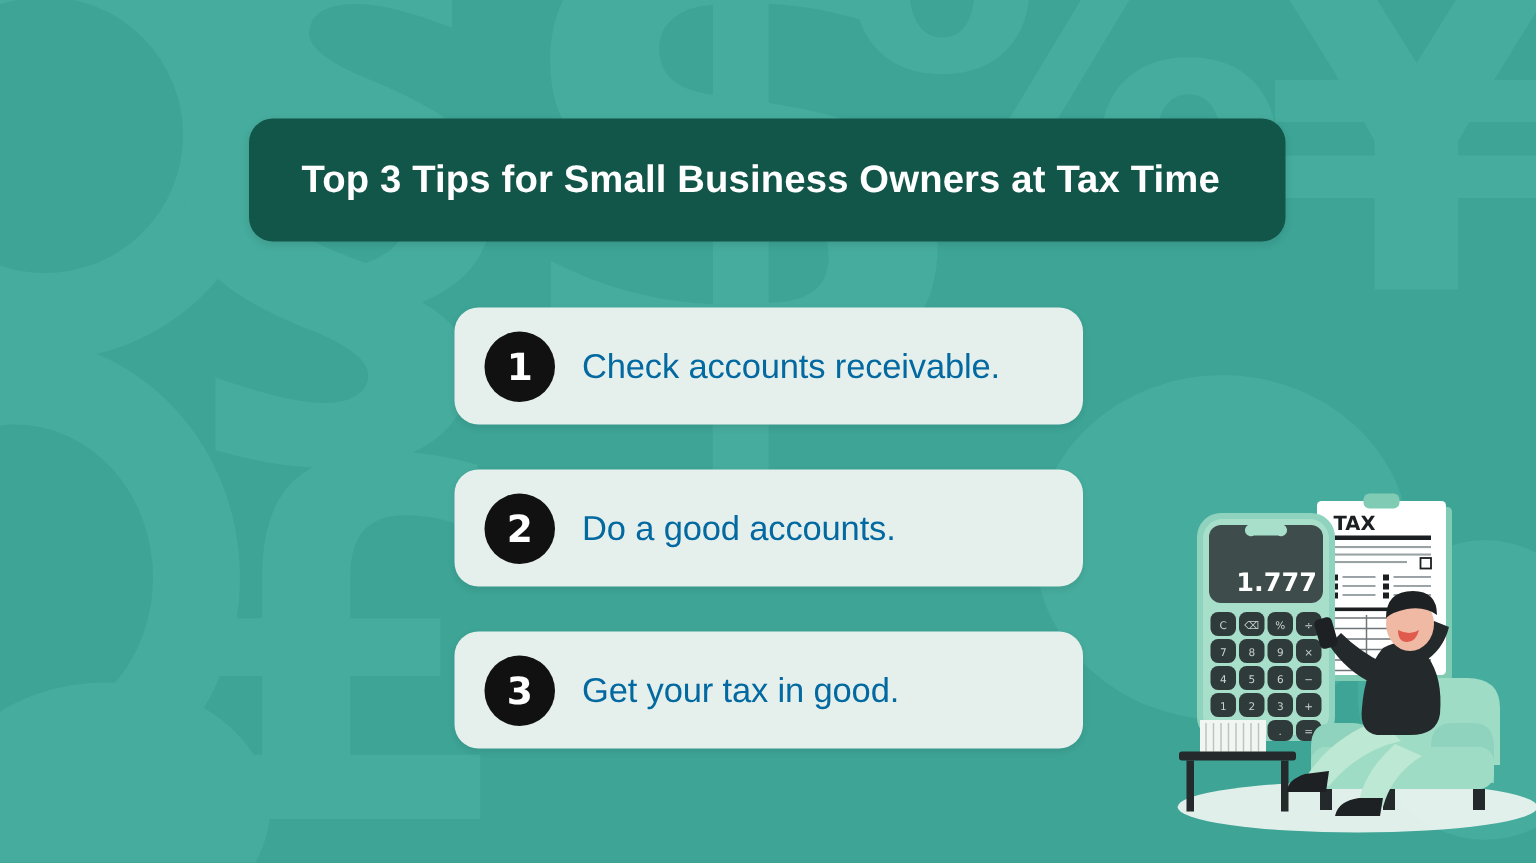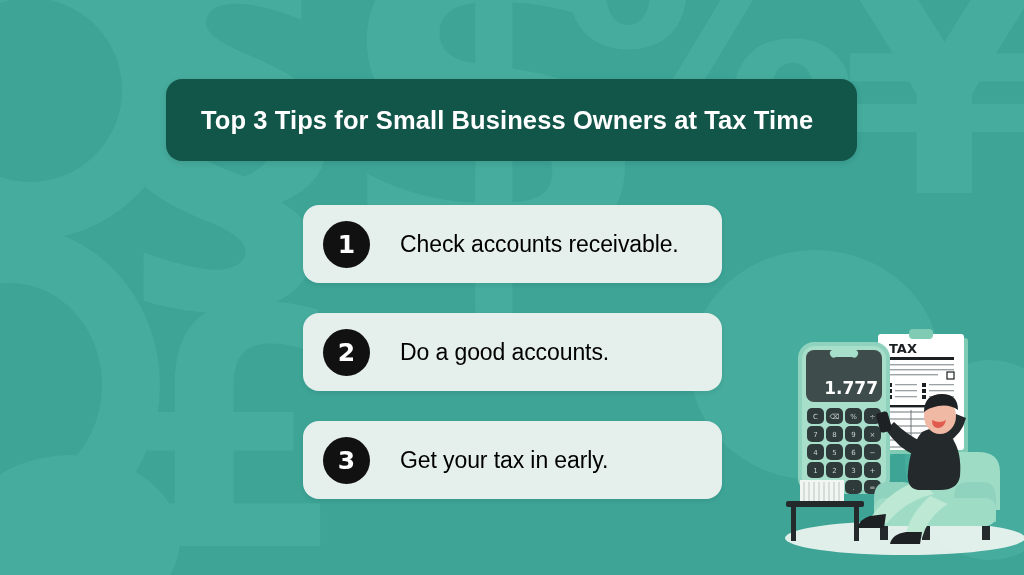--- a/index.html
+++ b/index.html
@@ -63,22 +63,22 @@
   .tip-badge {
     width:47px; height:47px; flex:0 0 47px;
     border-radius:50%;
     background:#111111;
     color:#FFFFFF;
     display:flex; align-items:center; justify-content:center;
     font-size:25px; font-weight:700;
     font-family:"DejaVu Sans", sans-serif;
   }
   .tip-text {
-    margin-left:30px;
-    color:#000000;
+    margin-left:18px;
+    color:#0369a1;
     font-size:23px;
     font-weight:400;
     letter-spacing:-.1px;
     white-space:nowrap;
   }
 
   
   #illustration { position:absolute; left:770px; top:320px; width:254px; height:245px; }
   #illustration svg { display:block; }
 </style>
@@ -109,21 +109,21 @@
     <div class="tip-text">Check accounts receivable.</div>
   </div>
 
   <div class="tip-card" id="tip-card-2">
     <div class="tip-badge">2</div>
     <div class="tip-text">Do a good accounts.</div>
   </div>
 
   <div class="tip-card" id="tip-card-3">
     <div class="tip-badge">3</div>
-    <div class="tip-text">Get your tax in early.</div>
+    <div class="tip-text">Get your tax in good.</div>
   </div>
 
   <div id="illustration">
     <svg width="254" height="245" viewBox="0 0 254 245" xmlns="http://www.w3.org/2000/svg">
 
       <ellipse cx="135" cy="218" rx="120" ry="17" fill="#EAF3EF" opacity=".95"></ellipse>
 
       <g>
         <rect x="112" y="18" width="86" height="116" rx="3" fill="#7FCBB4"></rect>
         <rect x="108" y="14" width="86" height="116" rx="3" fill="#FFFFFF"></rect>

